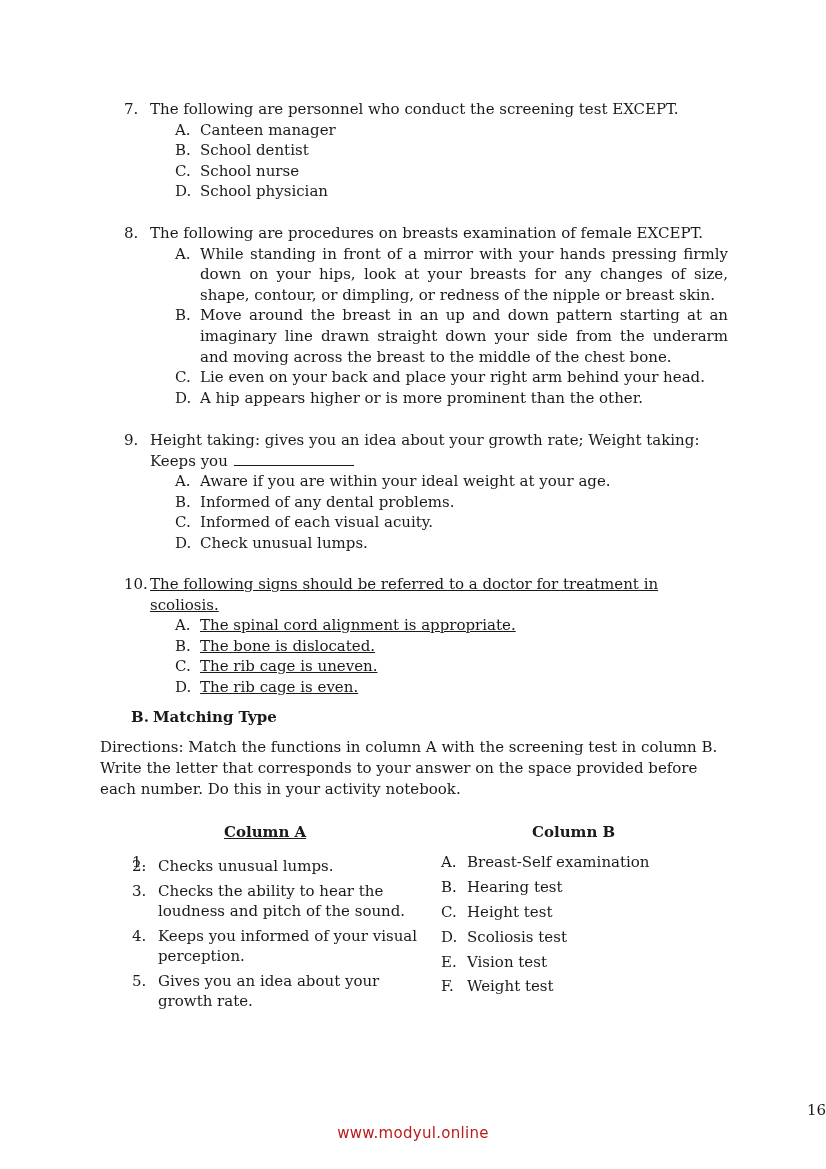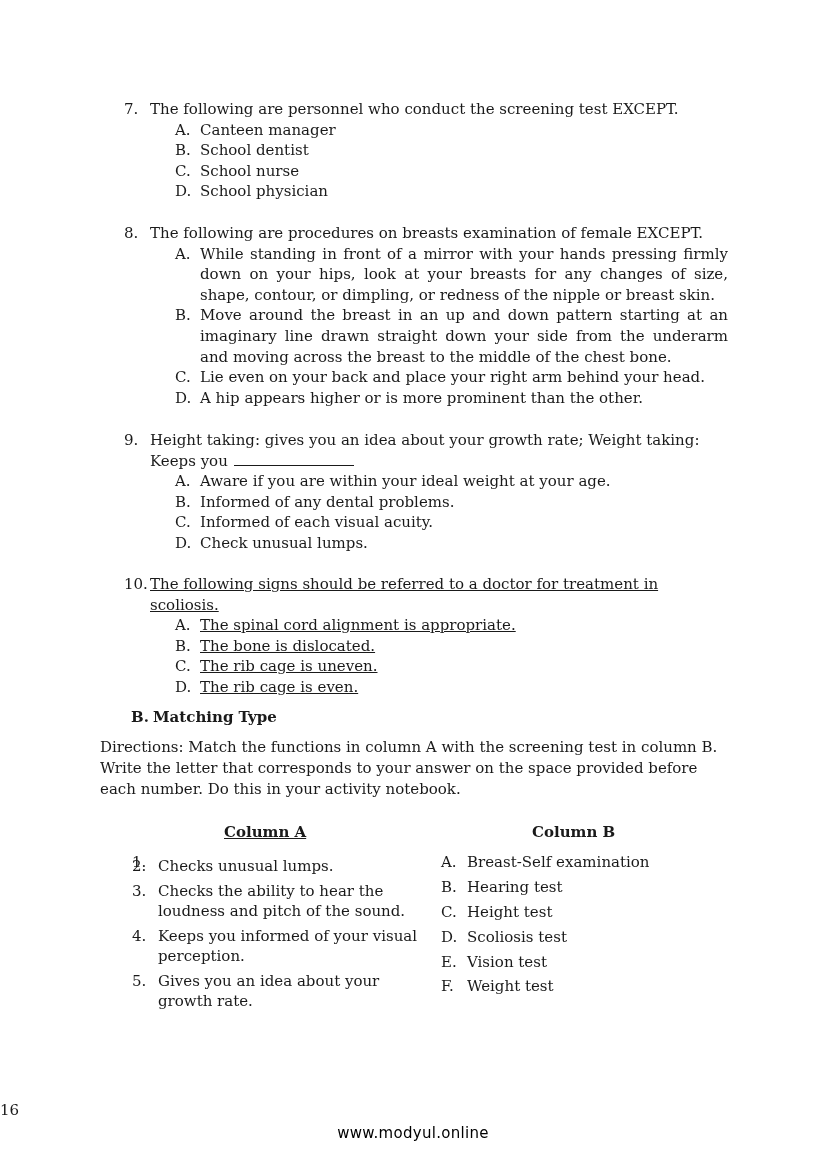--- a/index.html
+++ b/index.html
@@ -26,22 +26,22 @@
   .directions { position: absolute; left: 100px; top: 737px; width: 628px; font-size: 15px; line-height: 21px; }
   .colhead { position: absolute; top: 823px; font-size: 15px; font-weight: bold; font-family: "DejaVu Serif", serif; }
   #colA-head { left: 224px; text-decoration: underline; }
   #colB-head { left: 532px; }
   .colA { position: absolute; left: 132px; top: 852px; width: 300px; font-size: 15px; line-height: 20.5px; margin: 0; padding: 0; list-style: none; }
   .colA li { position: relative; padding-left: 26px; margin-bottom: 4px; }
   .colA li .n { position: absolute; left: 0; top: 0; }
   .colB { position: absolute; left: 441px; top: 852px; width: 260px; font-size: 15px; line-height: 20.5px; margin: 0; padding: 0; list-style: none; }
   .colB li { position: relative; padding-left: 26px; margin-bottom: 4.4px; }
   .colB li .n { position: absolute; left: 0; top: 0; }
-  .pagenum { position: absolute; left: 0; width: 826px; top: 1101px; text-align: left; font-size: 15px; }
-  .watermark { position: absolute; left: 0; width: 826px; top: 1124px; text-align: center; font-size: 15px; color: #000000; font-family: "DejaVu Sans", sans-serif; letter-spacing: 0.3px; }
+  .pagenum { position: absolute; left: 0; width: 826px; top: 1101px; text-align: right; font-size: 15px; }
+  .watermark { position: absolute; left: 0; width: 826px; top: 1124px; text-align: center; font-size: 15px; color: #b91c1c; font-family: "DejaVu Sans", sans-serif; letter-spacing: 0.3px; }
 </style>
 </head>
 <body>
 
 <div class="page">
 
   <div class="q" id="q7">
     <div class="stem">
       <span class="num">7.</span>
       <span>The following are personnel who conduct the screening test EXCEPT.</span>

